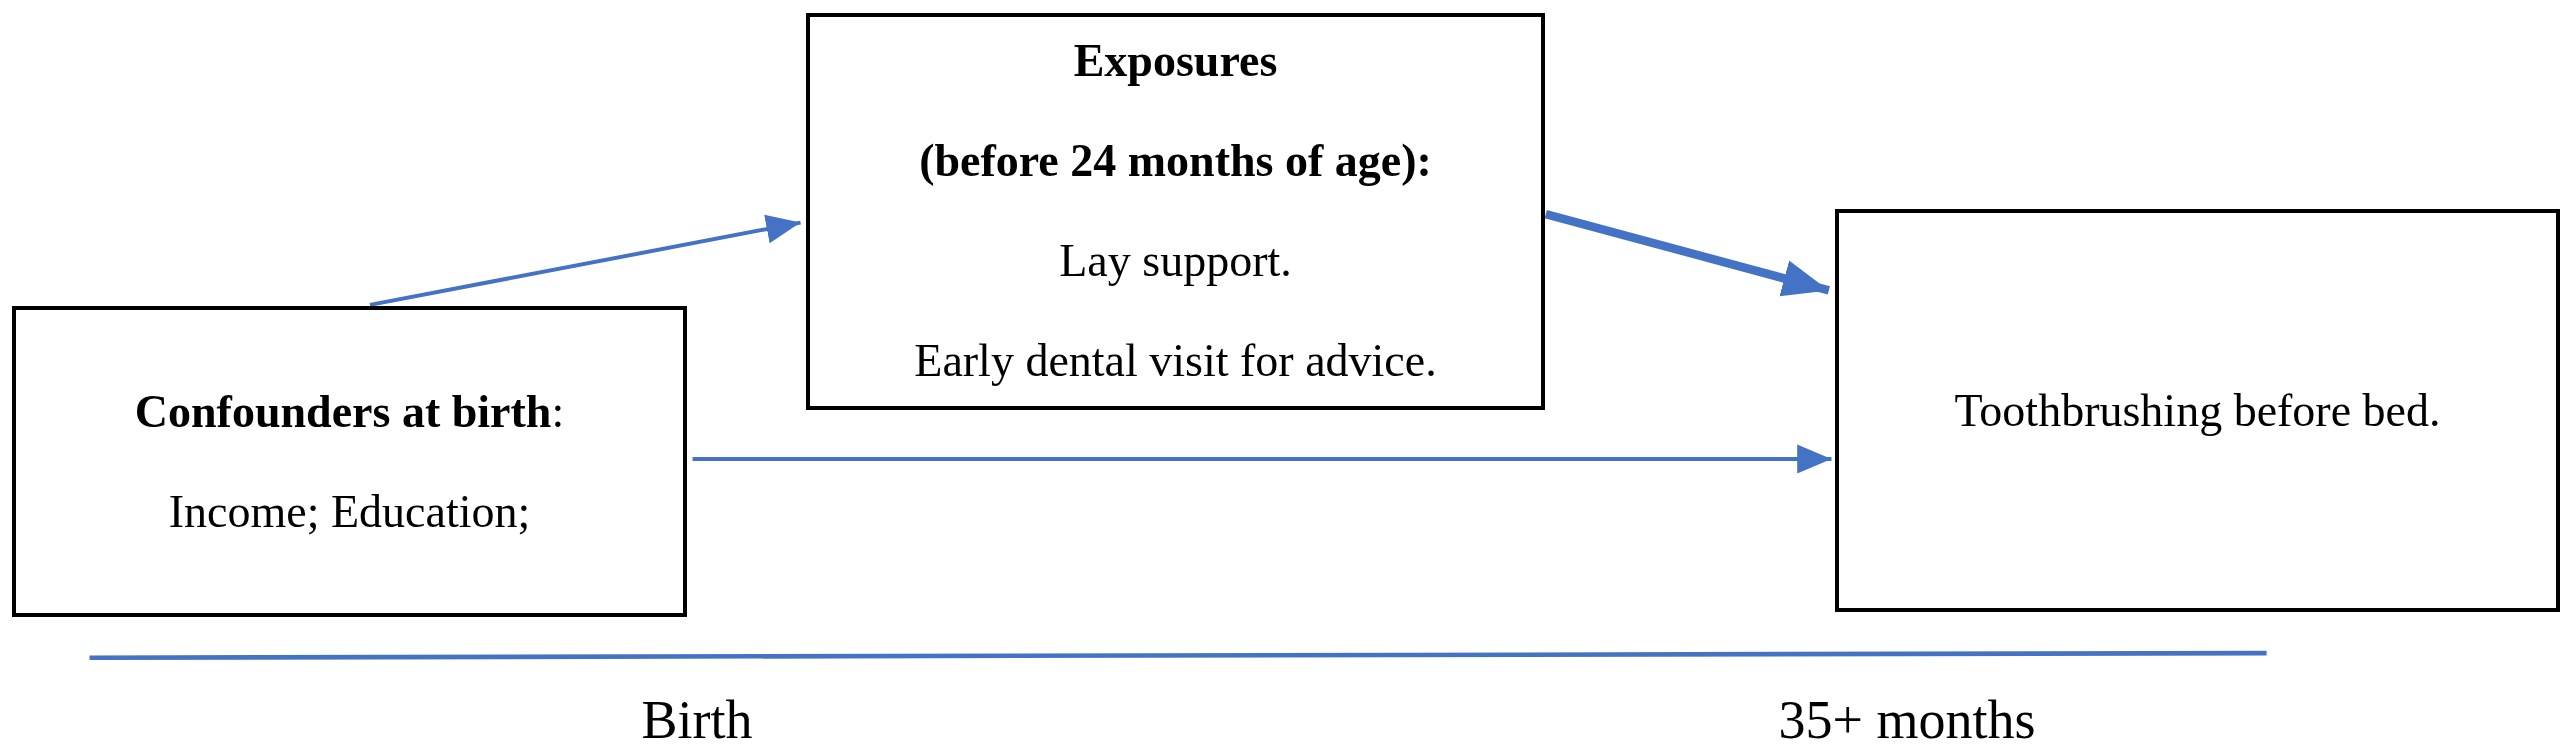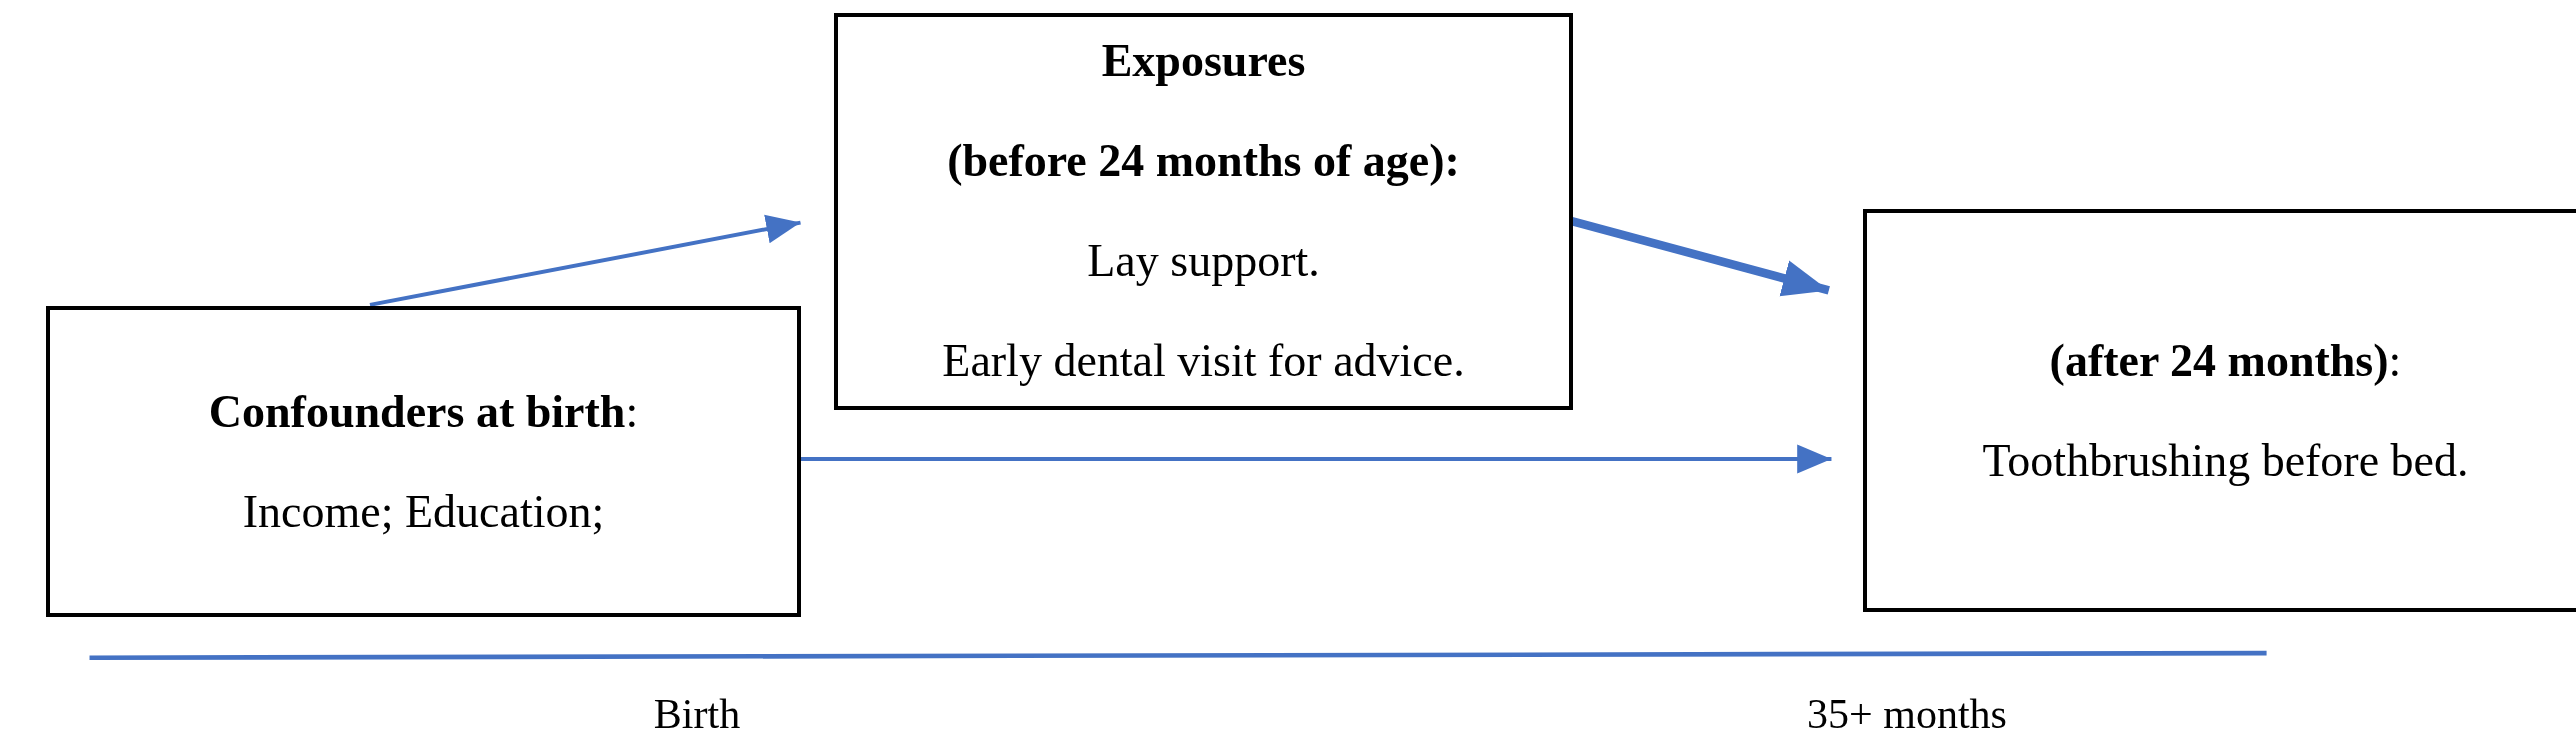--- a/index.html
+++ b/index.html
@@ -35,35 +35,34 @@
     background: #ffffff;
     border: 4px solid #000000;
     display: flex;
     flex-direction: column;
     justify-content: center;
     align-items: center;
     text-align: center;
     font-size: 46px;
     line-height: 1;
     gap: 54px;
-    margin-left: 28px;
   }
   .box .line { white-space: nowrap; }
   .box .bold { font-weight: bold; }
   .box .normal { font-weight: normal; }
 
-  .box-confounders { left: 18px;   top: 306px; width: 755px; height: 311px; }
+  .box-confounders { left: 12px;   top: 306px; width: 675px; height: 311px; }
   .box-exposures   { left: 806px; top: 12.5px;  width: 739px; height: 397px; }
   .box-outcomes    { left: 1835px; top: 209px; width: 725px; height: 403px; }
 
   .tl-label {
     position: absolute;
     top: 693px;
     transform: translateX(-50%);
-    font-size: 42px;
+    font-size: 54px;
     line-height: 1;
     white-space: nowrap;
   }
   .tl-label-birth  { left: 697px; }
   .tl-label-months { left: 1907px; }
 </style>
 </head>
 <body>
 
 <div class="canvas">
@@ -90,21 +89,20 @@
   </div>
 
   <div class="box box-exposures">
     <div class="line bold">Exposures</div>
     <div class="line bold">(before 24 months of age):</div>
     <div class="line normal">Lay support.</div>
     <div class="line normal">Early dental visit for advice.</div>
   </div>
 
   <div class="box box-outcomes">
-    <div class="line"><span class="bold">(after 24 months)</span><span class="normal">:</span></div>
     <div class="line normal">Toothbrushing before bed.</div>
   </div>
 
   <div class="tl-label tl-label-birth">Birth</div>
   <div class="tl-label tl-label-months">35+ months</div>
 
 </div>
 
 
 </body></html>

